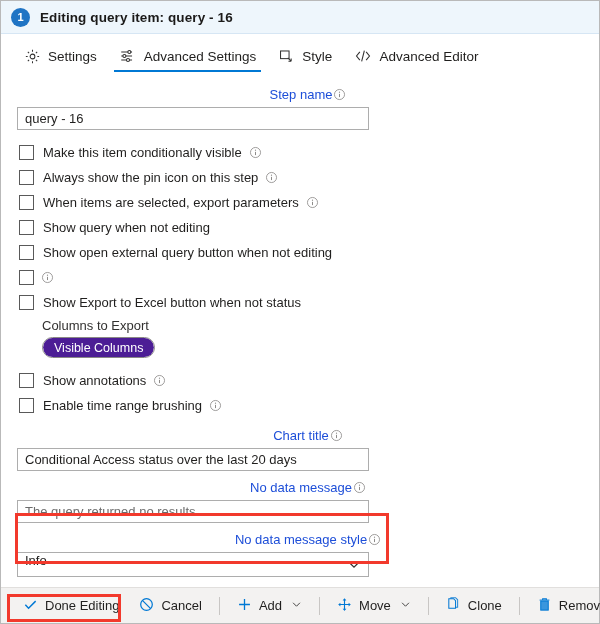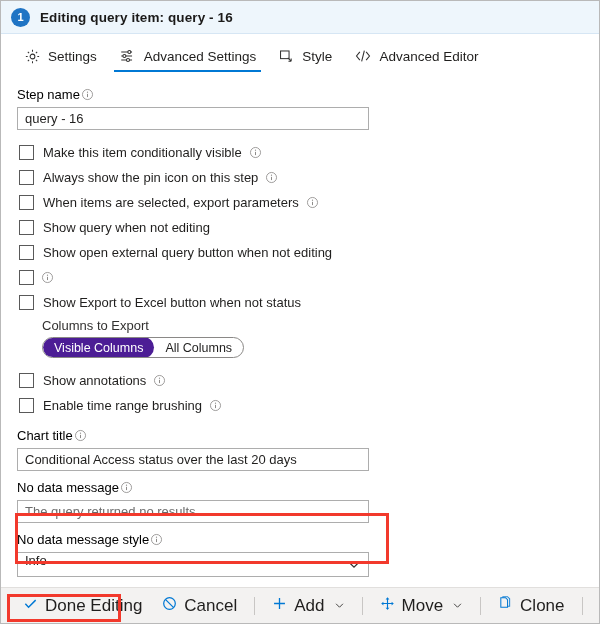--- a/index.html
+++ b/index.html
@@ -98,23 +98,24 @@
     flex: 1 1 auto;
     padding: 10px 0 0 0;
     overflow: hidden;
     position: relative;
   }
   .field-label {
     display: flex;
     align-items: center;
     gap: 1px;
     font-size: 13px;
-    color: #000000;
+    color: #1d4ed8;
     margin: 0 0 4px 16px;
     height: 17px;
+    justify-content: center;
   }
   .info-icon {
     width: 13px;
     height: 13px;
     flex: 0 0 auto;
   }
   .text-input {
     display: block;
     margin: 0 0 0 16px;
     width: 352px;
@@ -253,21 +254,21 @@
     flex: 0 0 auto;
     gap: 0;
   }
   .fbtn {
     display: flex;
     align-items: center;
     gap: 7px;
     height: 28px;
     padding: 0 10px;
     cursor: pointer;
-    font-size: 17px;
+    font-size: 13px;
     color: #201f1e;
     white-space: nowrap;
     background: transparent;
   }
   .fbtn .caret { margin-left: 2px; }
   .fsep {
     width: 1px;
     height: 18px;
     background: #c8c6c4;
     margin: 0 7px;
@@ -405,21 +406,20 @@
 
     <div class="checkrow">
       <span class="checkbox"></span>
       <span class="check-label">Show Export to Excel button when not status</span>
     </div>
 
     
     <div class="sub-label">Columns to Export</div>
     <div class="pill-group">
       <div class="pill selected">Visible Columns</div>
-      <div class="pill">All Columns</div>
     </div>
 
     <div style="height:10px"></div>
 
     
     <div class="checkrow">
       <span class="checkbox"></span>
       <span class="check-label">Show annotations</span>
       <span class="info-icon">
         <svg width="13" height="13" viewBox="0 0 16 16" fill="none" stroke="#8a8886" stroke-width="1">

